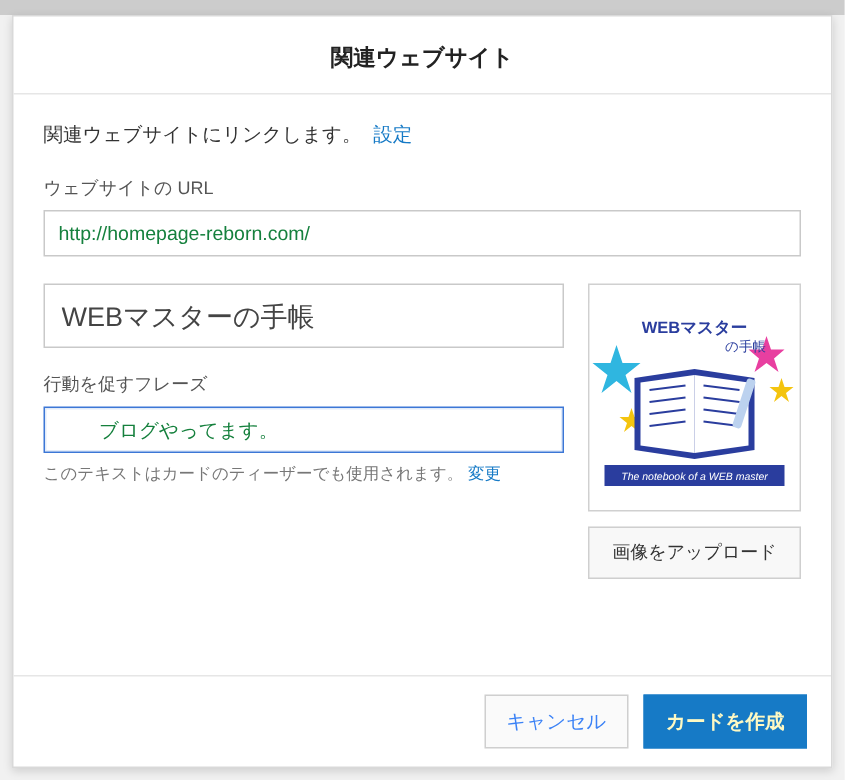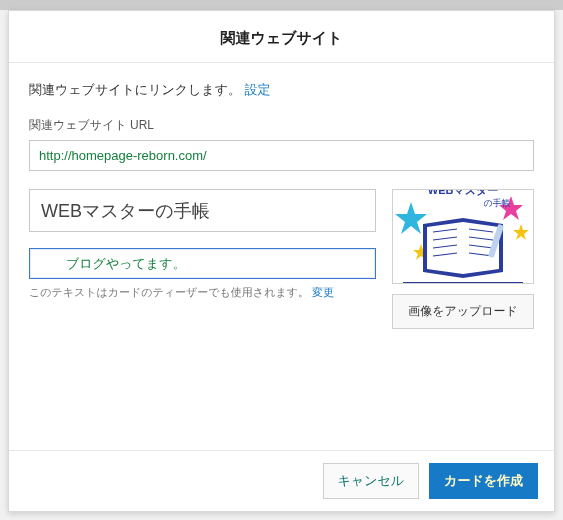--- a/index.html
+++ b/index.html
@@ -10,81 +10,82 @@
     background: #ffffff; border: 1px solid #d9d9d9; box-shadow: 0 2px 6px rgba(0,0,0,0.15);
     display: flex; flex-direction: column;
   }
   .dialog-header {
     padding: 18px 20px 14px 20px; border-bottom: 1px solid #e6e6e6;
     font-size: 15px; font-weight: bold; color: #222; text-align: center;
   }
   .dialog-body {
     padding: 18px 20px 10px 20px; flex: 1; overflow: auto; font-size: 13px; color: #333;
   }
-  .intro { margin-bottom: 18px; }
+  .intro { margin-bottom: 18px; font-family: Liberation Mono, monospace; }
   .link { color: #167ac6; cursor: pointer; }
   .field-label { font-size: 12px; color: #555; margin-bottom: 6px; display: block; }
   .text-input {
     width: 100%; border: 1px solid #c9c9c9; padding: 7px 9px; font-size: 13px;
     font-family: inherit; color: #15803d; outline: none;
   }
   .text-input.title { font-size: 18px; padding: 10px 11px; color: #444; }
   .text-input.focused { border: 1px solid #3c77d6; box-shadow: 0 0 0 1px rgba(60,119,214,0.15) inset; padding-left: 36px; }
   .row-top { margin-bottom: 18px; }
   .row-mid { display: flex; gap: 16px; align-items: flex-start; }
   .col-left { flex: 1; }
   .col-right { width: 142px; }
   .title-block { margin-bottom: 16px; }
   .cta-block { margin-bottom: 4px; }
   .helper { font-size: 11px; color: #777; margin-top: 6px; }
   .thumb {
-    width: 142px; height: 95px; border: 1px solid #d0d0d0;
+    width: 142px; height: 152px; border: 1px solid #d0d0d0;
     display: flex; align-items: center; justify-content: center; background: #fff;
     margin-bottom: 10px; overflow: hidden;
   }
   .upload-btn {
     width: 100%; background: #f8f8f8; border: 1px solid #cfcfcf; padding: 8px 6px;
     font-size: 12px; color: #333; cursor: pointer; text-align: center; font-family: Liberation Serif, serif;
   }
   .dialog-footer {
     padding: 12px 16px; border-top: 1px solid #e6e6e6; display: flex; justify-content: flex-end; gap: 10px;
   }
-  .btn { padding: 8px 14px; font-size: 13px; border: 1px solid #cfcfcf; background: #fafafa; color: #0f766e; cursor: pointer; }
+  .btn { padding: 8px 14px; font-size: 13px; border: 1px solid #cfcfcf; background: #fafafa; color: #3b82f6; cursor: pointer; }
   .btn.primary { background: #167ac6; border-color: #167ac6; color: #fef9c3; font-weight: bold; }
   svg { display: block; }
 </style>
 </head>
 <body>
 
 <div class="backdrop"></div>
 
 <div class="dialog">
 
   <div class="dialog-header">関連ウェブサイト</div>
 
   <div class="dialog-body">
 
     <div class="intro">
       <span>関連ウェブサイトにリンクします。</span>
       <span class="link">設定</span>
     </div>
 
     <div class="row-top">
-      <span class="field-label">関連ウェブサイト URL</span>
+      <span class="field-label">ウェブサイトの URL</span>
       <input type="text" class="text-input" value="http://homepage-reborn.com/" style="">
     </div>
 
     <div class="row-mid">
       <div class="col-left">
 
         <div class="title-block">
           <input type="text" class="text-input title" value="WEBマスターの手帳" style="">
         </div>
 
         <div class="cta-block">
+          <span class="field-label">行動を促すフレーズ</span>
           <input type="text" class="text-input focused" value="ブログやってます。" style="">
         </div>
 
         <div class="helper">
           <span>このテキストはカードのティーザーでも使用されます。</span>
           <span class="link">変更</span>
         </div>
 
       </div>
 

